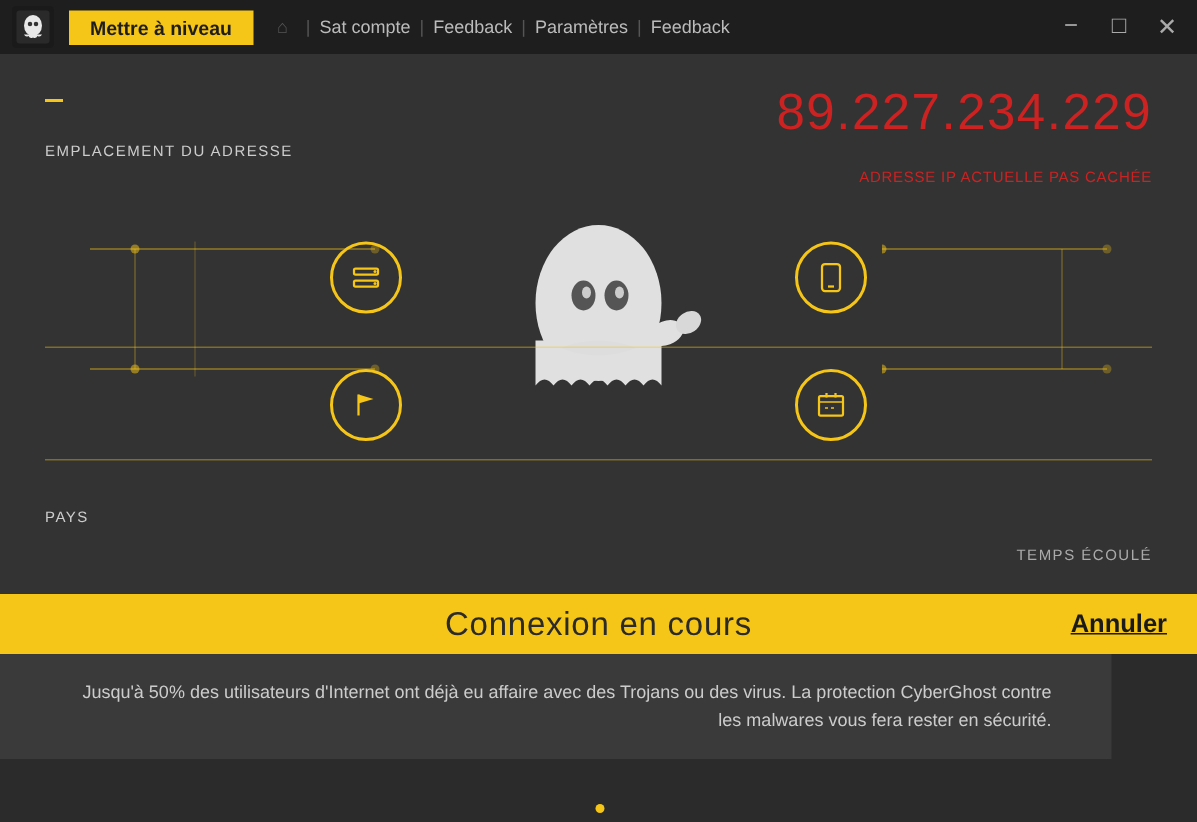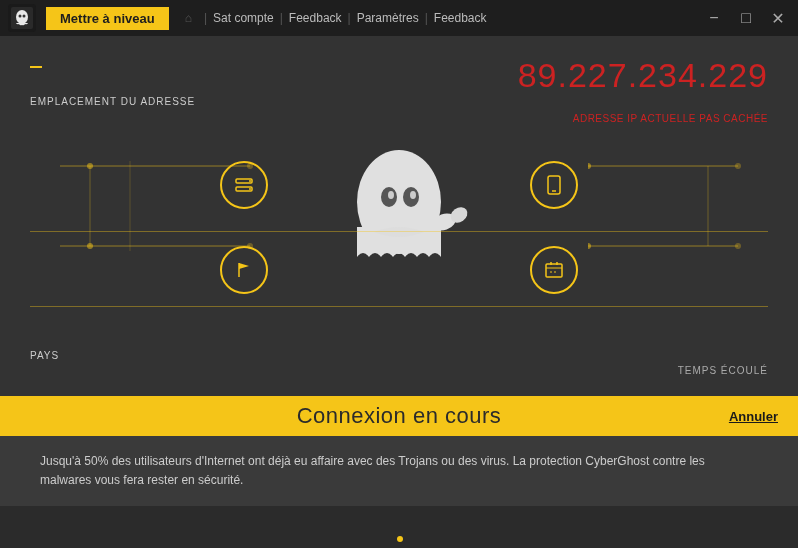--- a/index.html
+++ b/index.html
@@ -198,21 +198,21 @@
     #timer-label {
       font-size: 10px;
       color: #aaa;
       letter-spacing: 1px;
       margin-top: 2px;
     }
 
     
     #country-label {
       position: absolute;
-      bottom: 35px;
+      bottom: 45px;
       left: 30px;
       font-size: 10px;
       color: #ccc;
       letter-spacing: 1px;
     }
 
     
     #h-line-top {
       position: absolute;
       left: 30px;
@@ -246,33 +246,33 @@
       font-size: 22px;
       color: #2b2b2b;
       font-weight: 300;
       letter-spacing: 0.5px;
     }
     #cancel-btn {
       position: absolute;
       right: 20px;
       background: transparent;
       border: none;
-      font-size: 13px;
+      font-size: 17px;
       color: #1a1a1a;
       cursor: pointer;
       text-decoration: underline;
       font-weight: bold;
     }
 
     
     #info-area {
-      width: 798px;
+      width: 741px;
       background: #3a3a3a;
       padding: 16px 40px;
-      text-align: left;
+      text-align: right;
       min-height: 70px;
     }
     #info-text {
       font-size: 12px;
       color: #ccc;
       line-height: 1.6;
     }
 
     
     #spinner-area {

